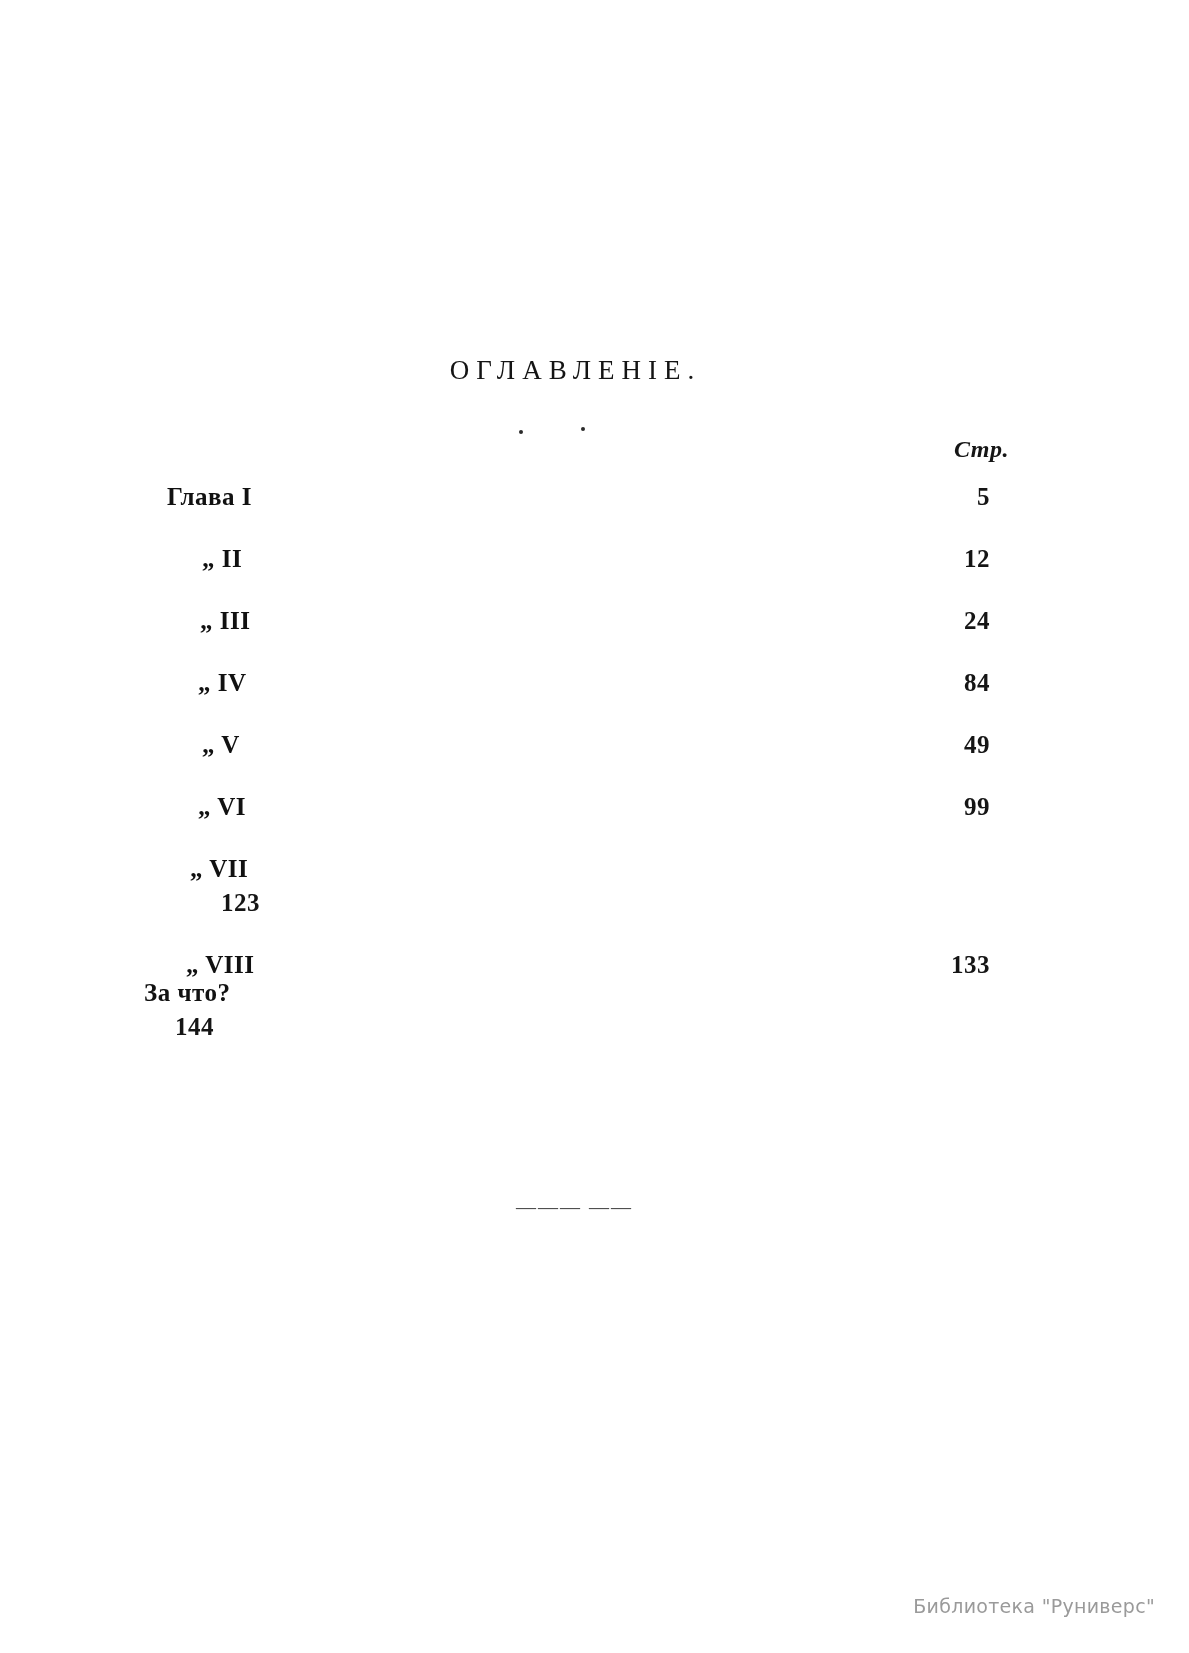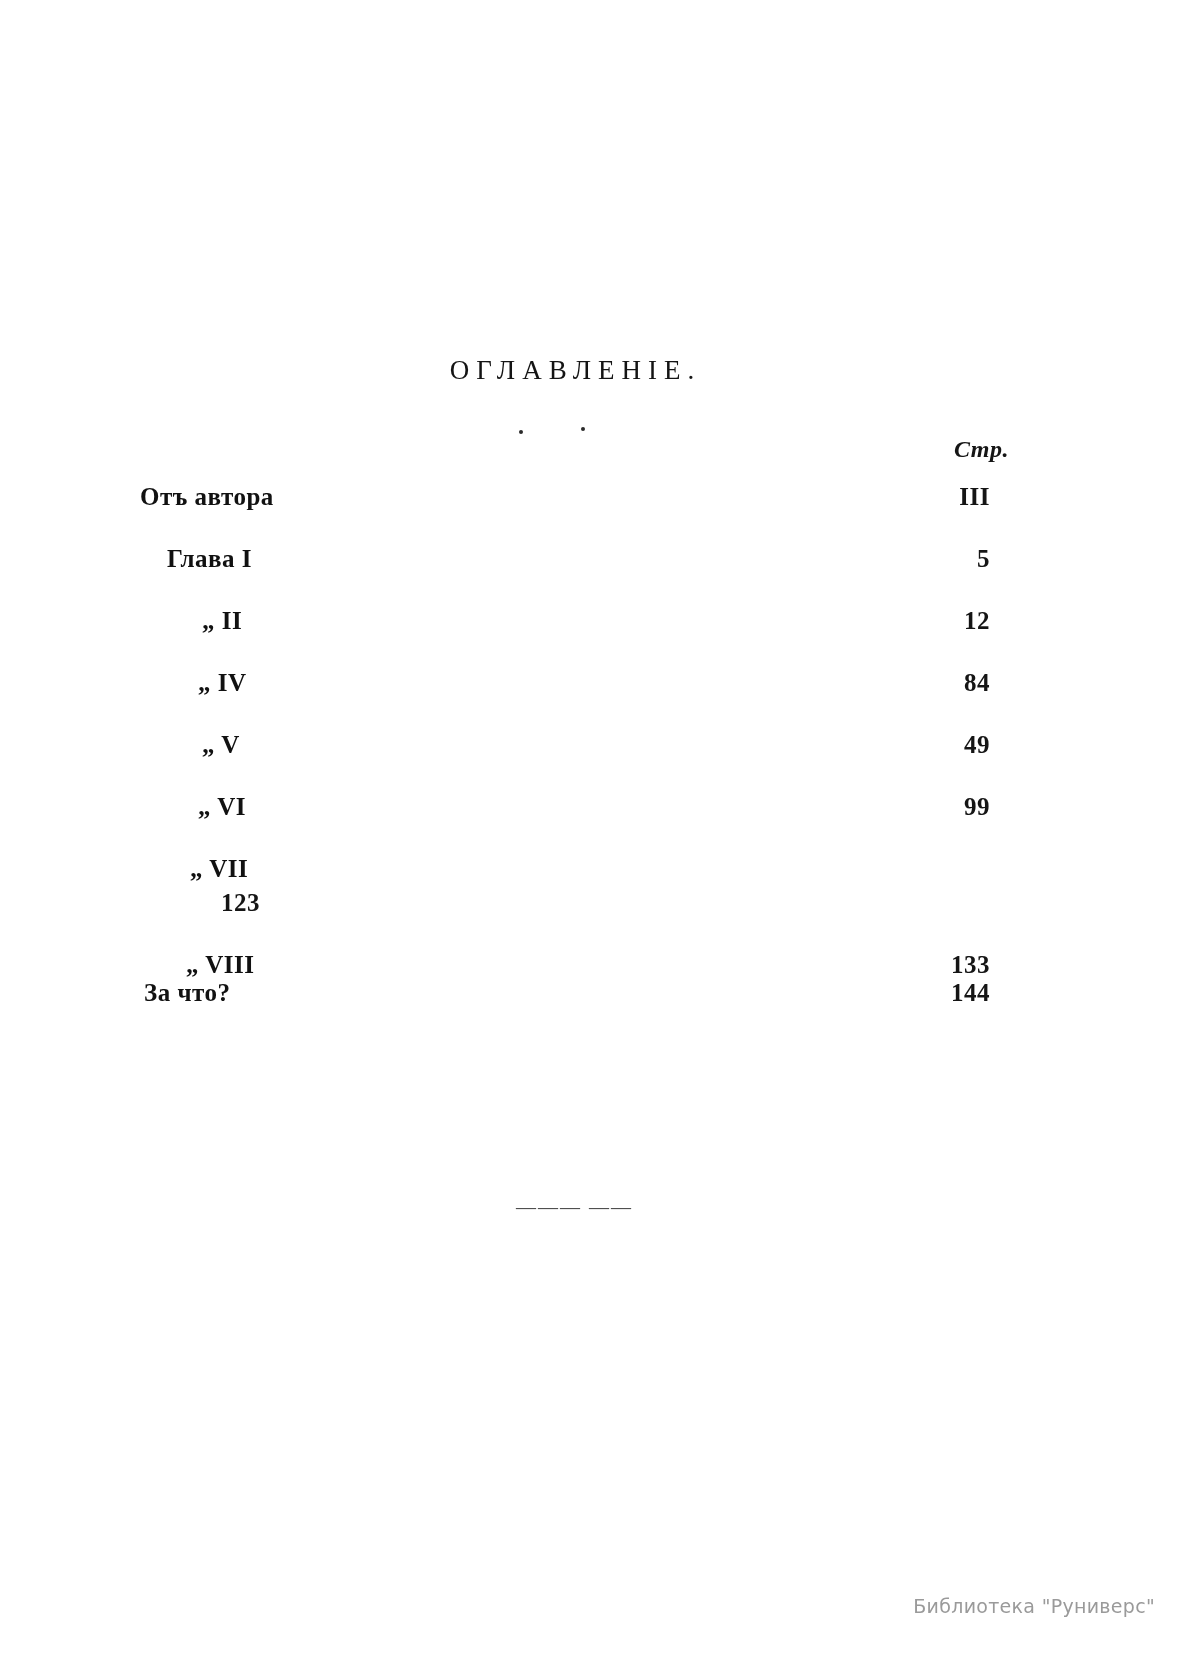--- a/index.html
+++ b/index.html
@@ -111,21 +111,21 @@
   
   .ind-0 { padding-left: 0px; }
   .ind-1 { padding-left: 27px; }
   .ind-2 { padding-left: 62px; gap: 15px; }
   .ind-3 { padding-left: 60px; }
   .ind-4 { padding-left: 58px; }
   .ind-5 { padding-left: 62px; }
   .ind-6 { padding-left: 58px; gap: 27px; }
   .ind-7 { padding-left: 50px; flex-direction: column; }
   .ind-8 { padding-left: 46px; align-items: flex-end; }
-  .ind-9 { padding-left: 4px; }
+  .ind-9 { padding-left: 4px; flex-direction: column; }
 
   .rule {
     position: absolute;
     top: 1196px;
     left: 0;
     width: 1189px;
     text-align: center;
     font-size: 20px;
     letter-spacing: 2px;
     color: #444;
@@ -153,38 +153,38 @@
 
   <div class="dot-marks">
     <i></i>
       <i></i>
   </div>
 
   <div class="col-head">Стр.</div>
 
   <div class="toc-list">
 
-    <div class="toc-row ind-0">
-      <div class="toc-label">Отъ автора</div>
-      <div class="toc-leader"></div>
-      <div class="toc-page">III</div>
-    </div>
 
     <div class="toc-row ind-1">
       <div class="toc-label">Глава  I</div>
       <div class="toc-leader"></div>
       <div class="toc-page">5</div>
     </div>
 
     <div class="toc-row ind-2">
       <div class="toc-label">„    II</div>
       <div class="toc-leader"></div>
       <div class="toc-page">12</div>
     </div>
 
+    <div class="toc-row ind-3">
+      <div class="toc-label">„   III</div>
+      <div class="toc-leader"></div>
+      <div class="toc-page">24</div>
+    </div>
 
     <div class="toc-row ind-4">
       <div class="toc-label">„   IV</div>
       <div class="toc-leader"></div>
       <div class="toc-page">84</div>
     </div>
 
     <div class="toc-row ind-5">
       <div class="toc-label">„    V</div>
       <div class="toc-leader"></div>

